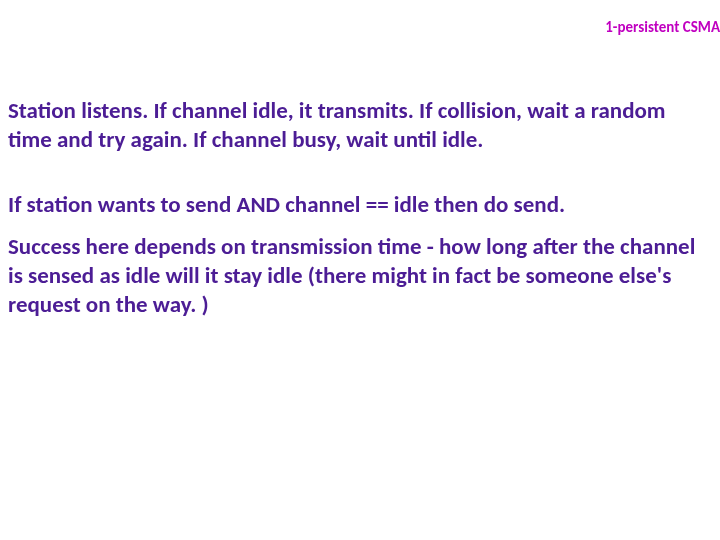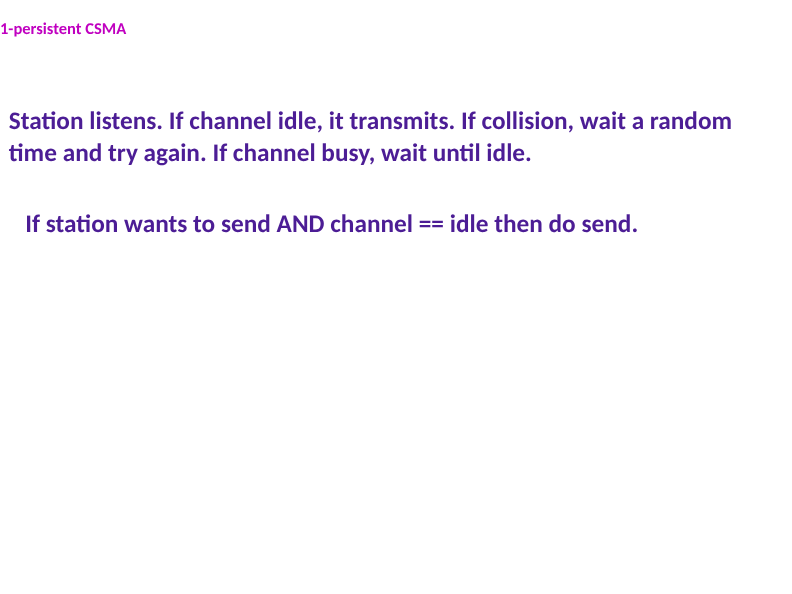--- a/index.html
+++ b/index.html
@@ -11,44 +11,44 @@
     font-family: Calibri, Arial, sans-serif;
     overflow: hidden;
   }
   .slide {
     width: 720px;
     height: 540px;
     position: relative;
     box-sizing: border-box;
   }
   .title {
-    text-align: left;
+    text-align: right;
     color: #c000c0;
     font-weight: bold;
     font-size: 15px;
     padding-top: 18px;
     padding-bottom: 60px;
   }
   .body {
     padding: 0 8px 0 8px;
     color: #4c1d95;
     font-size: 23px;
     font-weight: bold;
     line-height: 1.25;
   }
   .para {
     margin-bottom: 36px;
   }
   .para2 {
     margin-bottom: 14px;
-    margin-left: 15px;
   }
 </style>
 </head>
 <body>
 
 <div class="slide">
   <div class="title">1-persistent CSMA</div>
   <div class="body">
     <div class="para">Station listens.  If channel idle, it transmits.  If collision, wait a random time and try again.  If channel busy, wait until idle.</div>
     <div class="para2">If   station wants to send   AND     channel == idle         then   do send.</div>
+    <div>Success here depends on transmission time - how long after the channel is sensed as idle will it stay idle (there might in fact be someone else's request on the way. )</div>
   </div>
 </div>
 
 </body></html>

